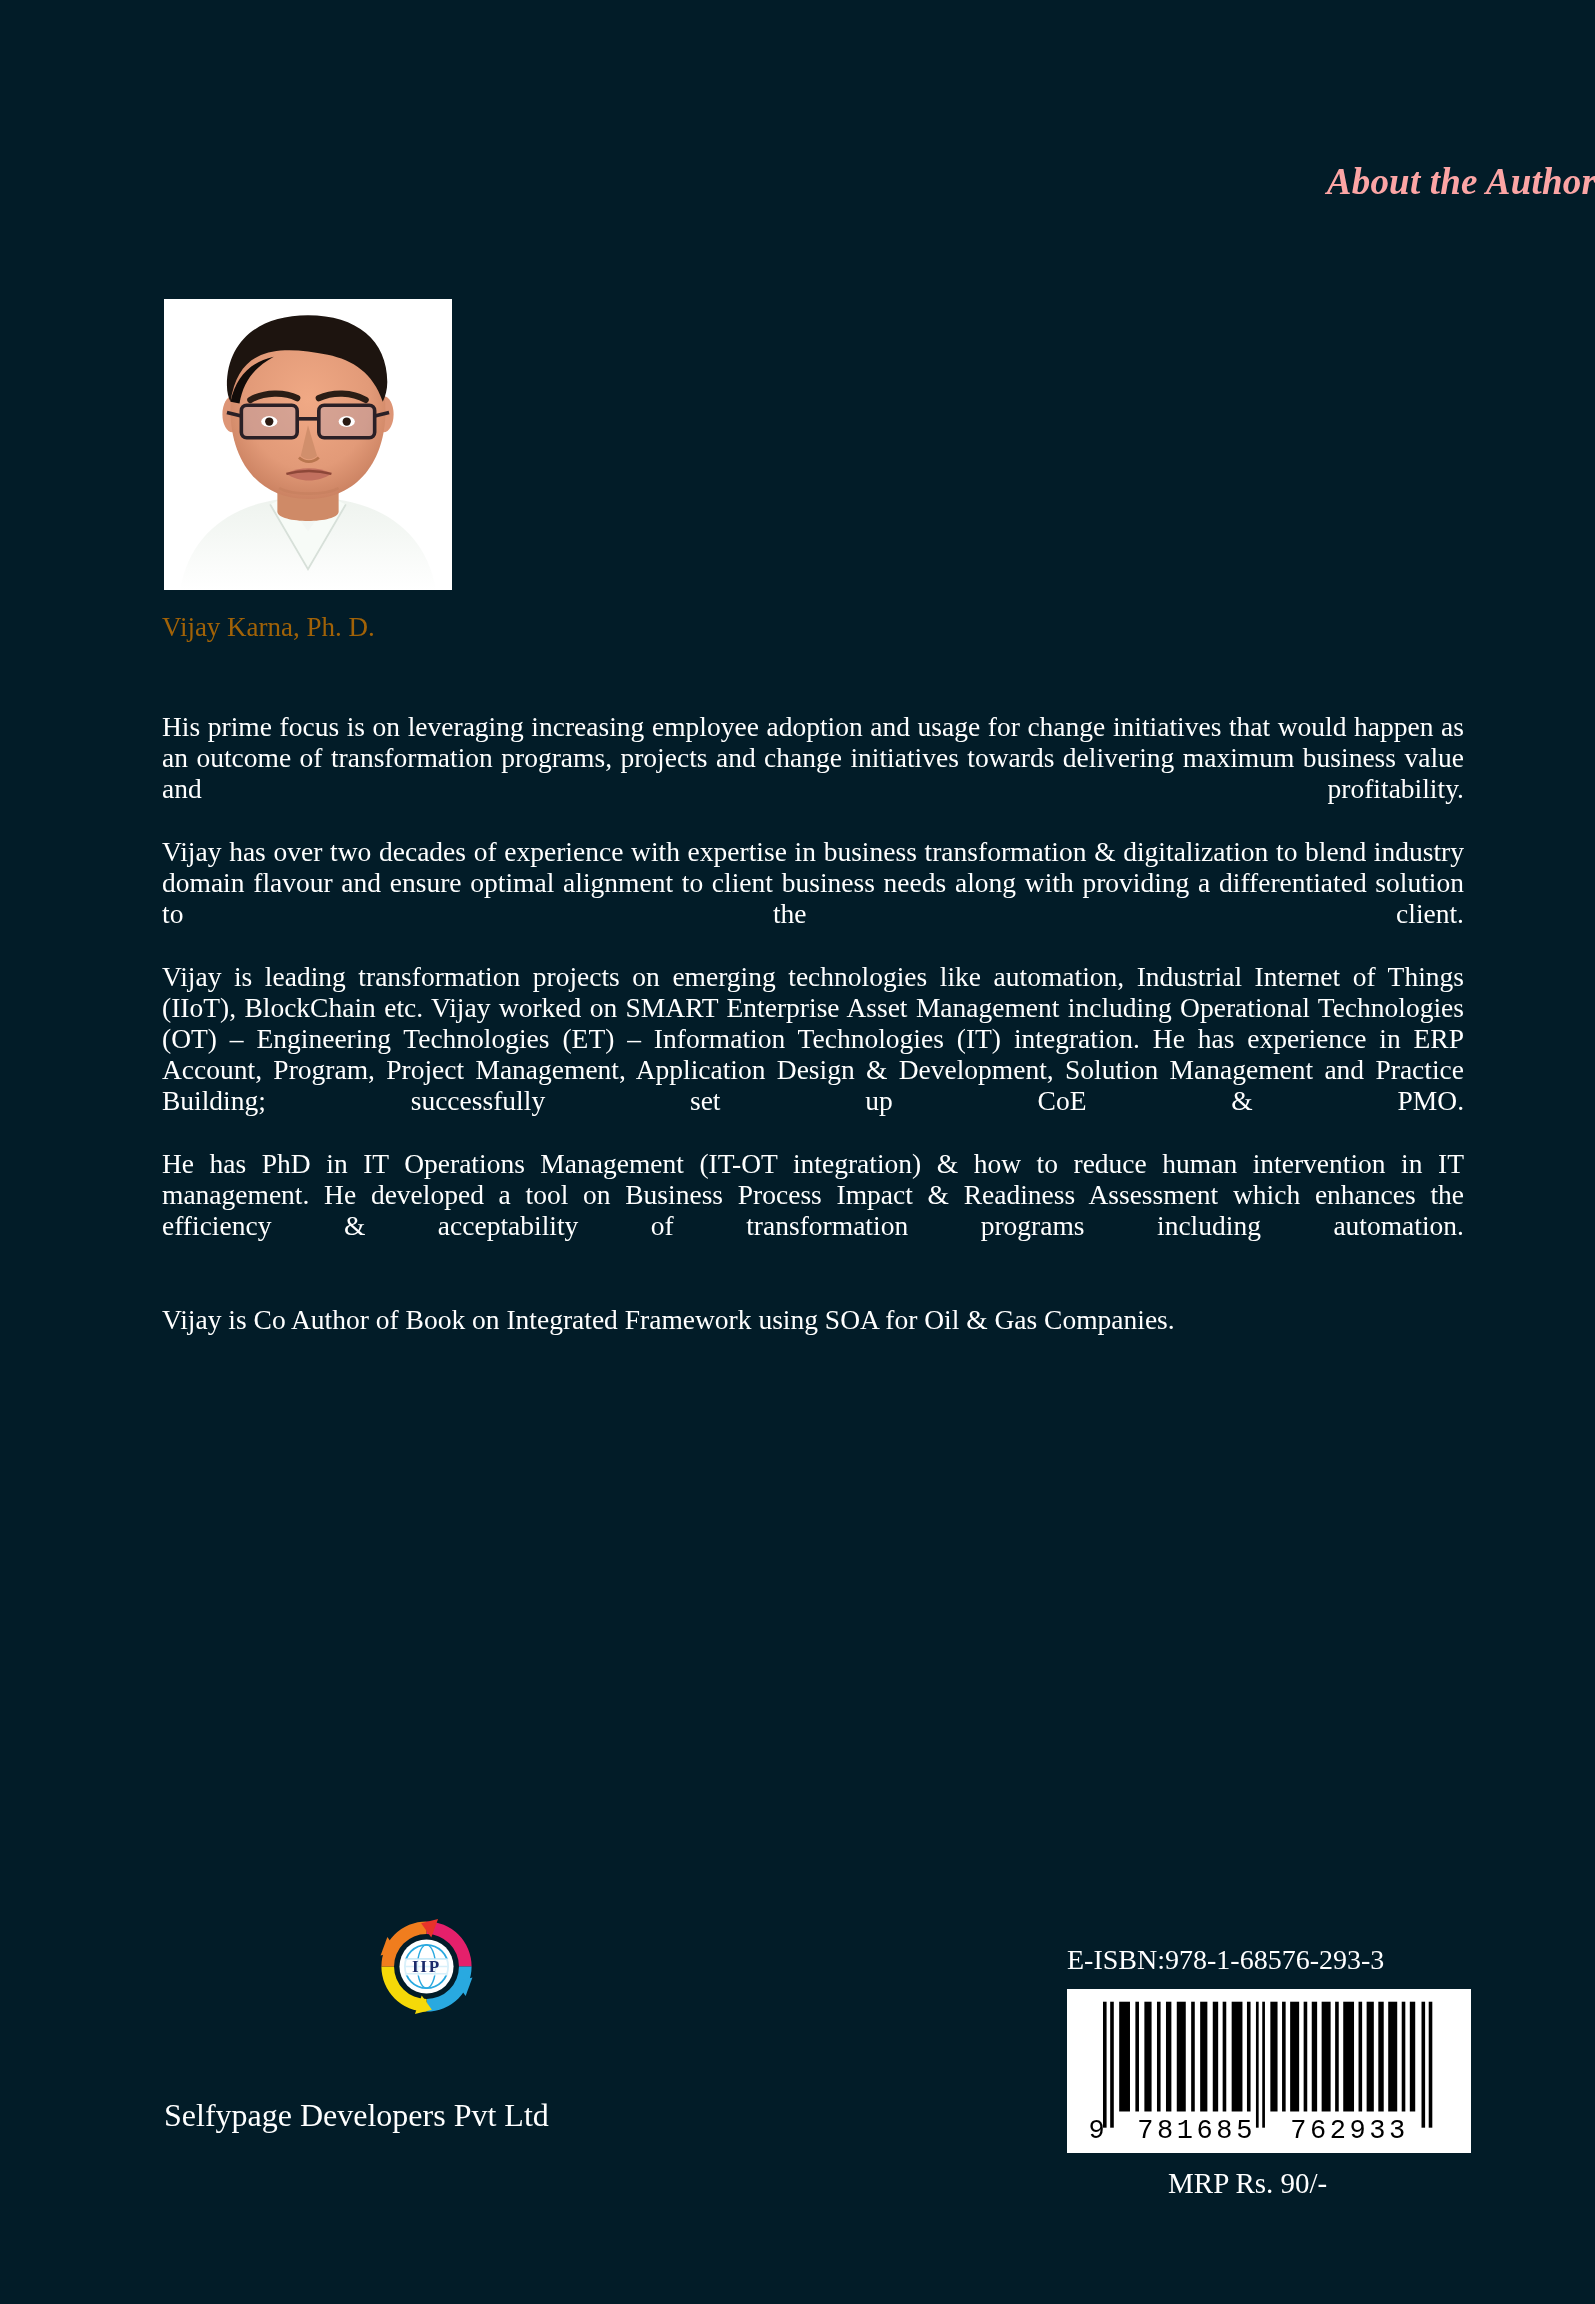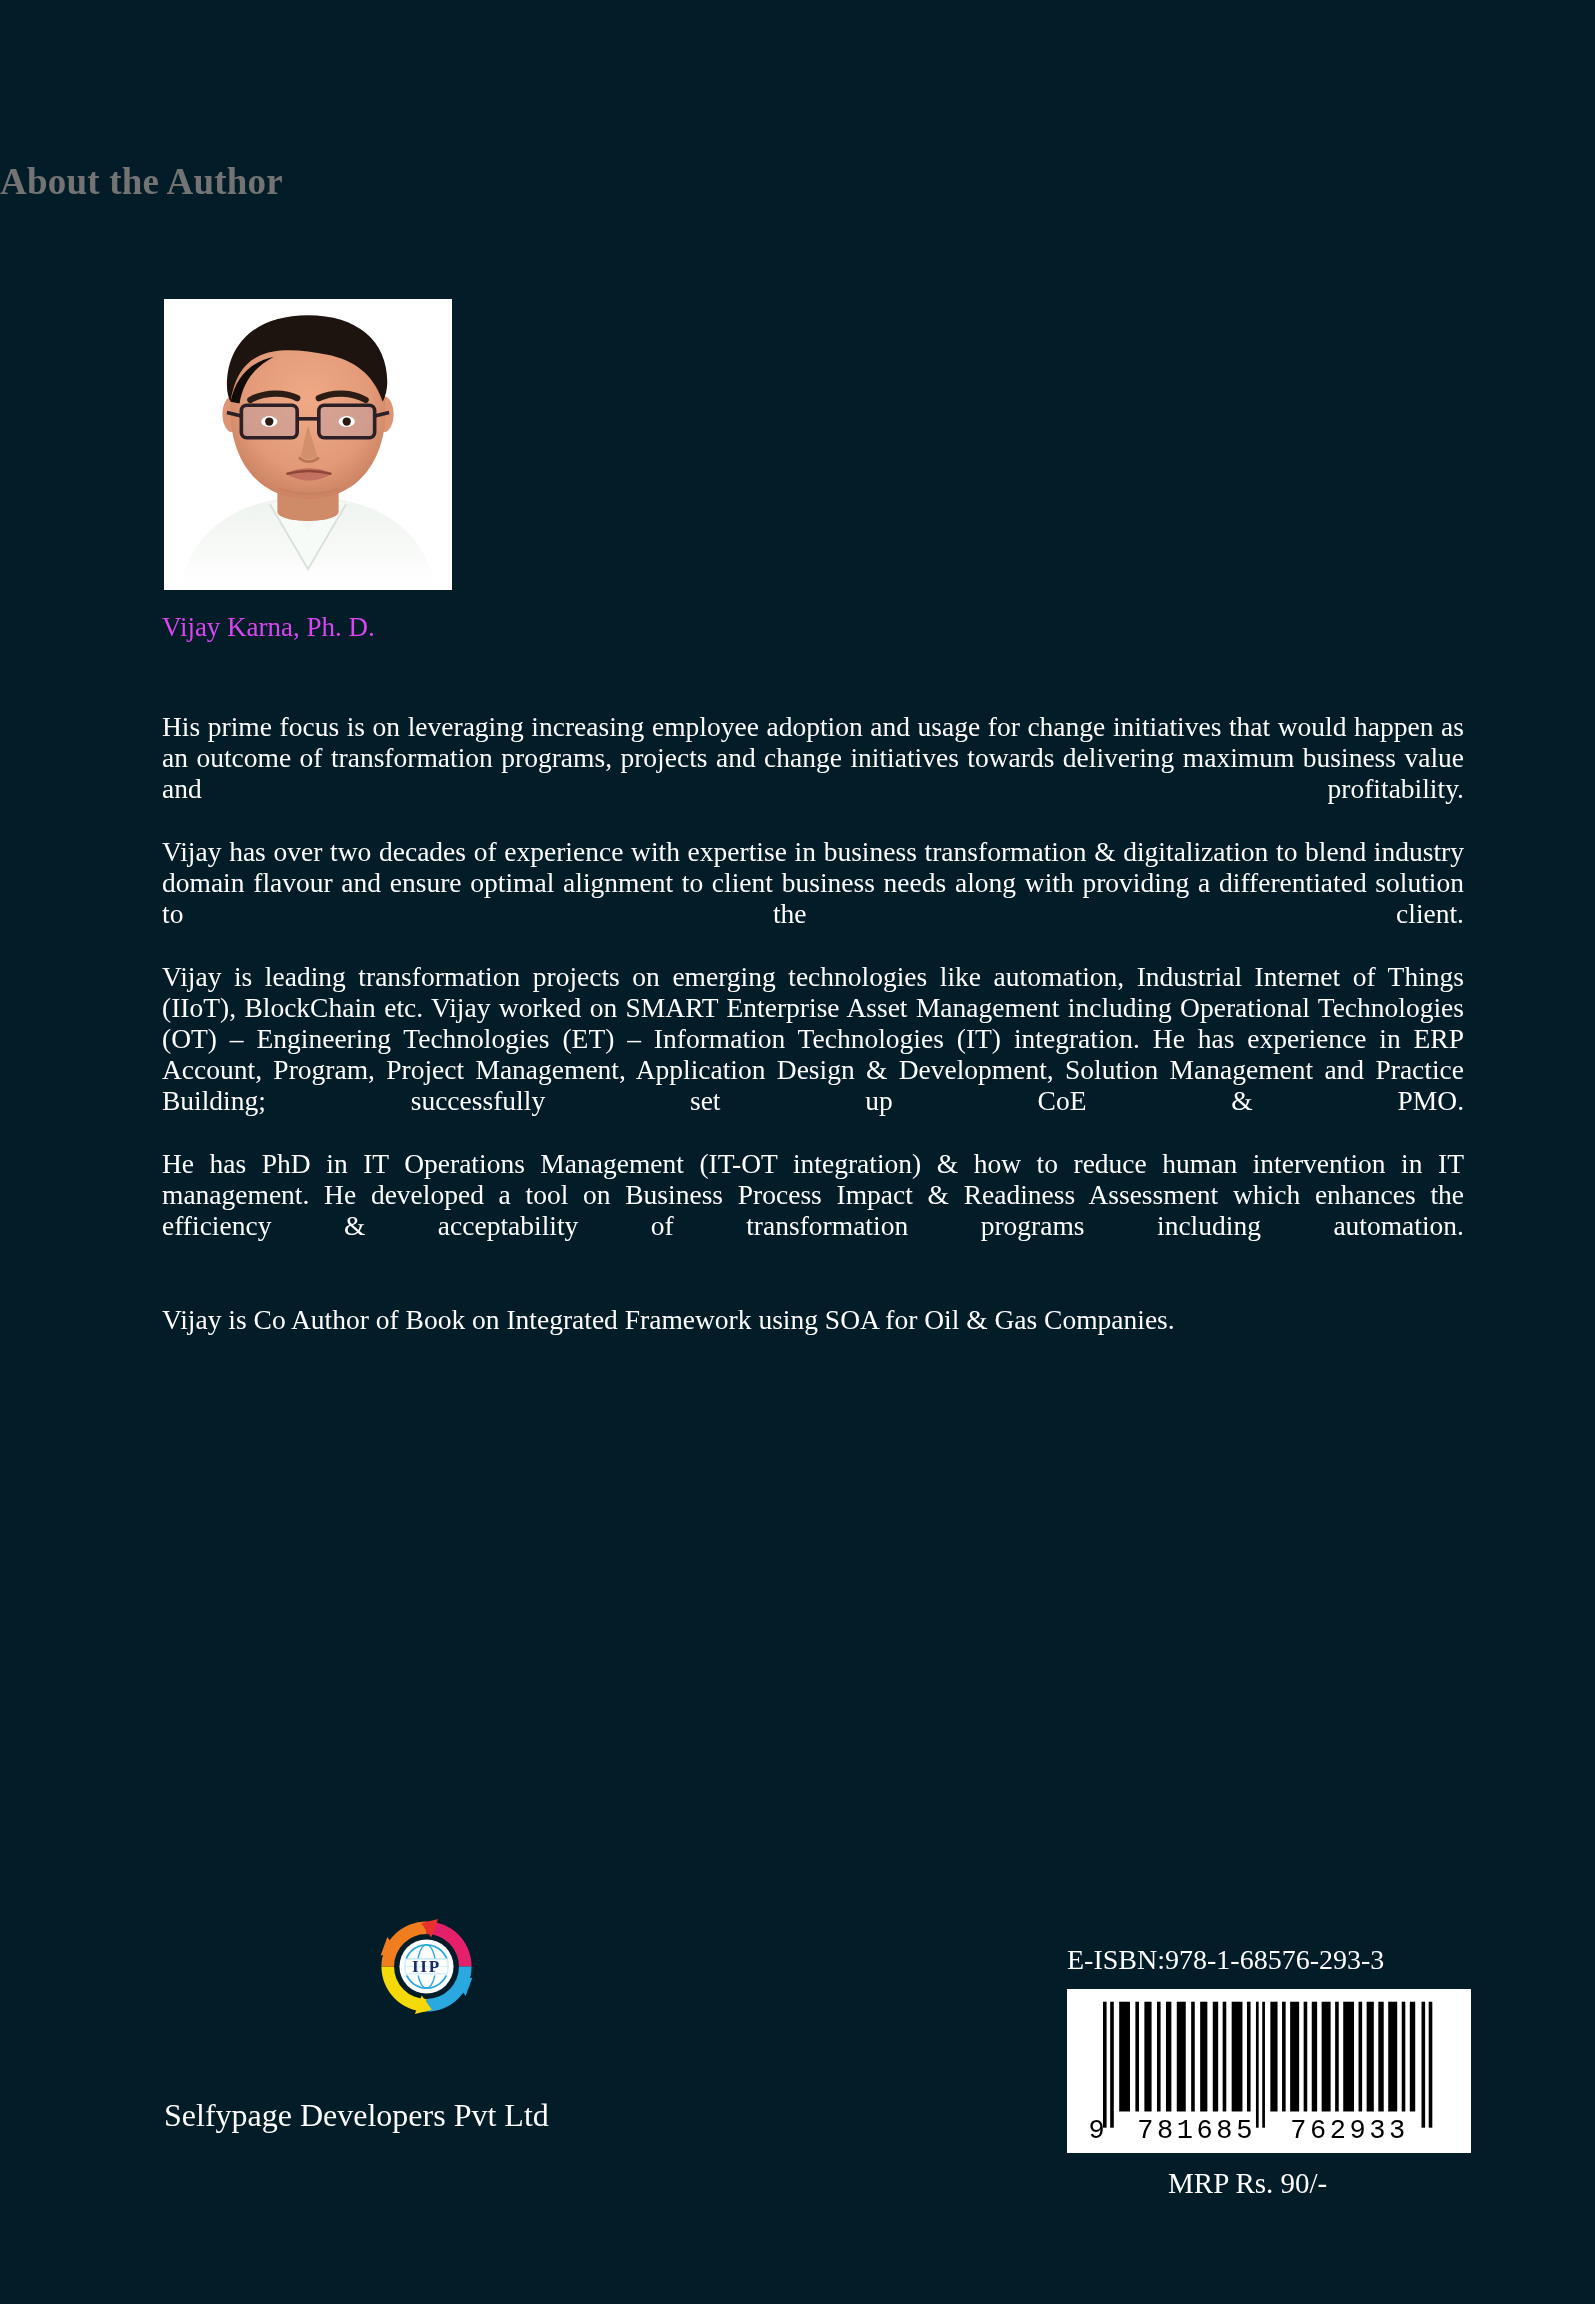--- a/index.html
+++ b/index.html
@@ -21,45 +21,46 @@
     inset: 0;
     background: #021c28;
   }
 
   
   .title {
     position: absolute;
     top: 160px;
     left: 0;
     width: 100%;
-    text-align: left;
+    text-align: right;
     font-size: 37px;
     font-weight: bold;
     letter-spacing: 0.2px;
-    color: #737373;
+    color: #fca5a5;
+    font-style: italic;
   }
 
   
   .photo-frame {
     position: absolute;
     left: 164px;
     top: 299px;
     width: 288px;
     height: 291px;
     background: #ffffff;
     overflow: hidden;
   }
   .photo-svg { display:block; width:100%; height:100%; }
 
   .photo-caption {
     position: absolute;
     left: 162px;
     top: 612px;
     font-size: 27px;
-    color: #d946ef;
+    color: #a16207;
   }
 
   
   .body-text {
     position: absolute;
     left: 162px;
     top: 711px;
     width: 1302px;
     font-size: 27.5px;
     line-height: 1.135;

